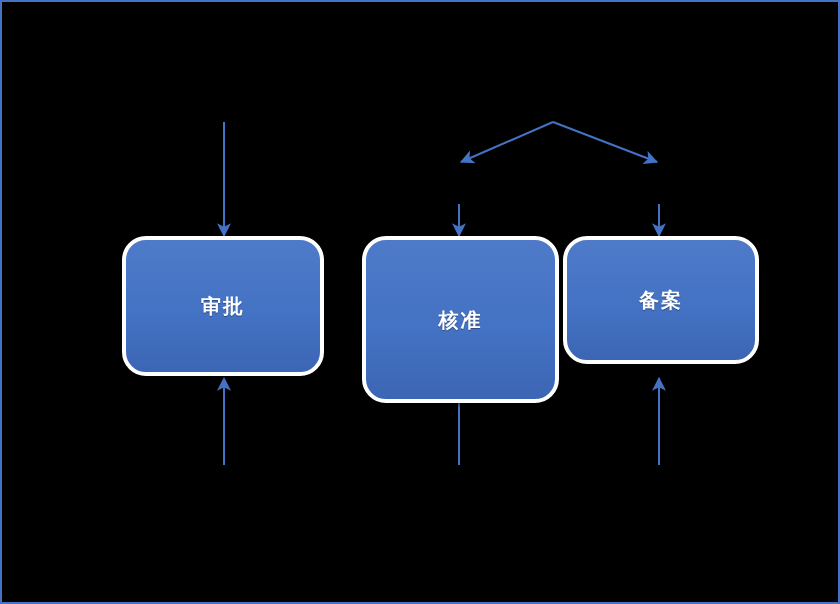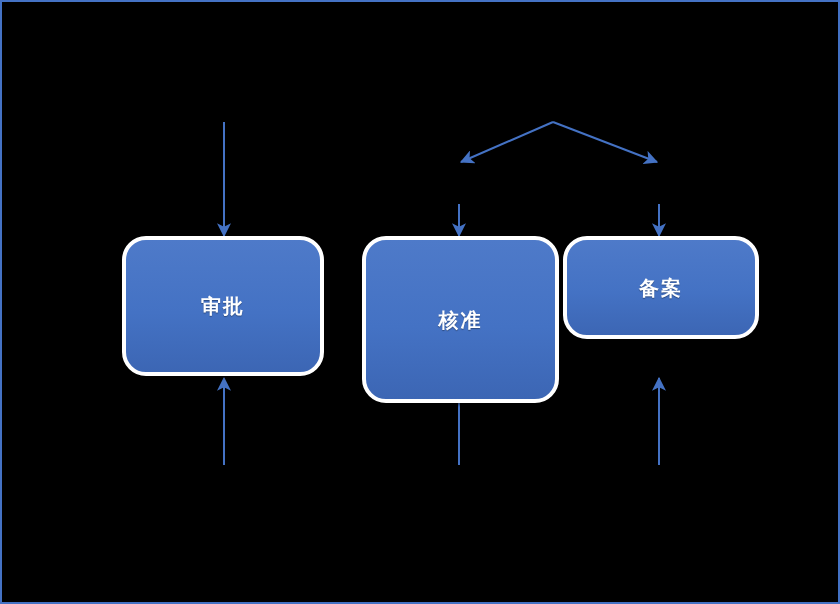--- a/index.html
+++ b/index.html
@@ -44,21 +44,21 @@
     font-family: "DejaVu Sans", "Liberation Sans", sans-serif;
     font-size: 20px;
     font-weight: 700;
     letter-spacing: 2px;
     line-height: 1;
     text-shadow: 0 1px 1px rgba(0,0,0,0.35);
     user-select: none;
   }
   #node-approval { left: 120px; top: 234px; width: 202px; height: 140px; }
   #node-ratify   { left: 360px; top: 234px; width: 197px; height: 167px; }
-  #node-filing   { left: 561px; top: 234px; width: 196px; height: 103px; }
+  #node-filing   { left: 561px; top: 234px; width: 196px; height: 128px; }
 </style>
 </head>
 <body>
 
 <div id="canvas">
 
   <svg id="edges" viewBox="0 0 840 604" width="840" height="604" xmlns="http://www.w3.org/2000/svg">
     <defs>
       <marker id="arrowDown" viewBox="0 0 12 12" refX="6" refY="10" markerWidth="7" markerHeight="7" orient="auto-start-reverse">
         <path d="M 6 12 L 0 0 L 6 3 L 12 0 Z" fill="#4472C4"></path>

